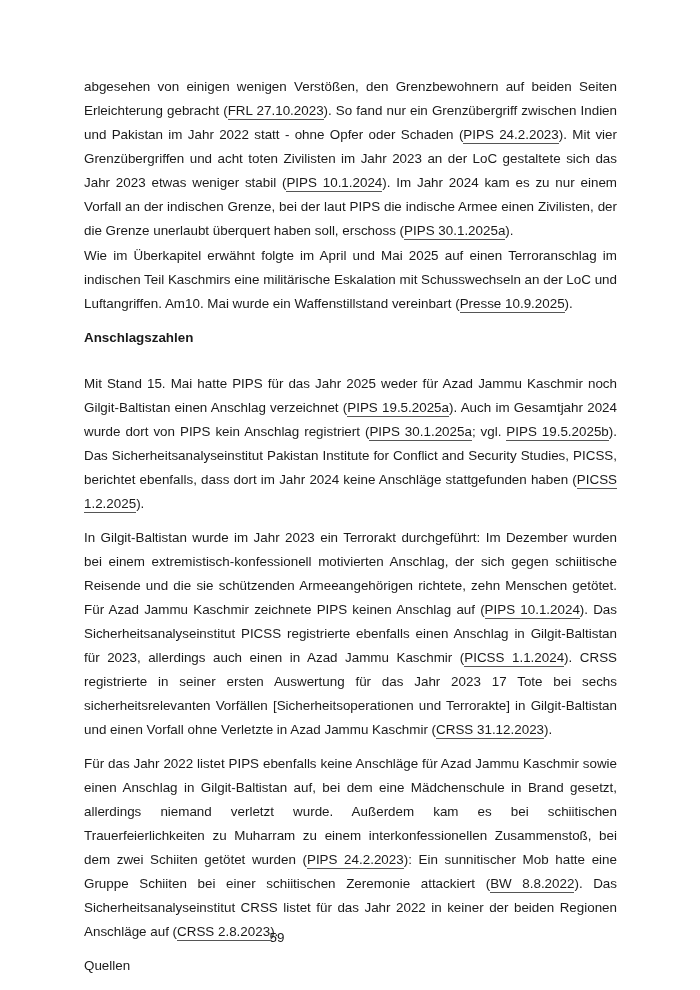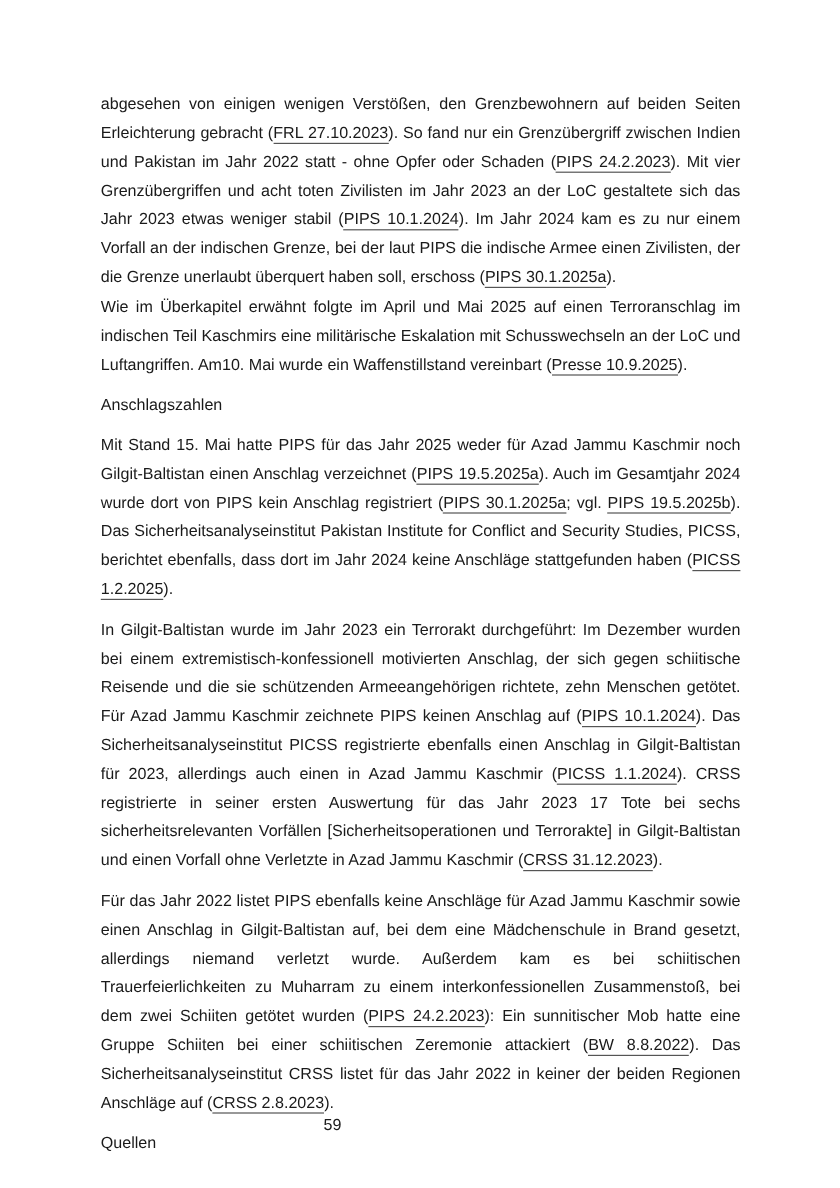--- a/index.html
+++ b/index.html
@@ -2,21 +2,21 @@
 <html><head>
 <meta charset="utf-8">
 <style>
   html, body { margin: 0; padding: 0; background: #ffffff; }
   body { width: 700px; height: 990px; position: relative; overflow: hidden;
          font-family: "Liberation Sans", sans-serif; color: #1a1a1a; }
   .page { position: absolute; left: 84px; top: 75px; width: 533px; }
   p { margin: 0 0 10px 0; font-size: 13.4px; line-height: 24px; text-align: justify; }
   .p1 { margin-bottom: 1px; }
   .ref { text-decoration: none; border-bottom: 1px solid #555; padding-bottom: 1px; color: #1a1a1a; }
-  h3 { margin: 0 0 9px 0; font-size: 13.4px; font-weight: normal; line-height: 24px; }
+  h3 { margin: 0 0 22px 0; font-size: 13.4px; font-weight: bold; line-height: 24px; }
   .sources-label { margin: 0 0 20px 0; font-size: 13.4px; line-height: 24px; }
   .page-number { position: absolute; left: 0; width: 554px; top: 930px; text-align: center; font-size: 13.4px; }
 </style>
 </head>
 <body>
 
 <div class="page">
 
   <p class="p1"><span>abgesehen von einigen wenigen Verstößen, den Grenzbewohnern auf beiden Seiten Erleichterung gebracht (</span><a class="ref">FRL 27.10.2023</a><span>). So fand nur ein Grenzübergriff zwischen Indien und Pakistan im Jahr 2022 statt - ohne Opfer oder Schaden (</span><a class="ref">PIPS 24.2.2023</a><span>). Mit vier Grenzübergriffen und acht toten Zivilisten im Jahr 2023 an der LoC gestaltete sich das Jahr 2023 etwas weniger stabil (</span><a class="ref">PIPS 10.1.2024</a><span>). Im Jahr 2024 kam es zu nur einem Vorfall an der indischen Grenze, bei der laut PIPS die indische Armee einen Zivilisten, der die Grenze unerlaubt überquert haben soll, erschoss (</span><a class="ref">PIPS 30.1.2025a</a><span>).</span></p>
 

